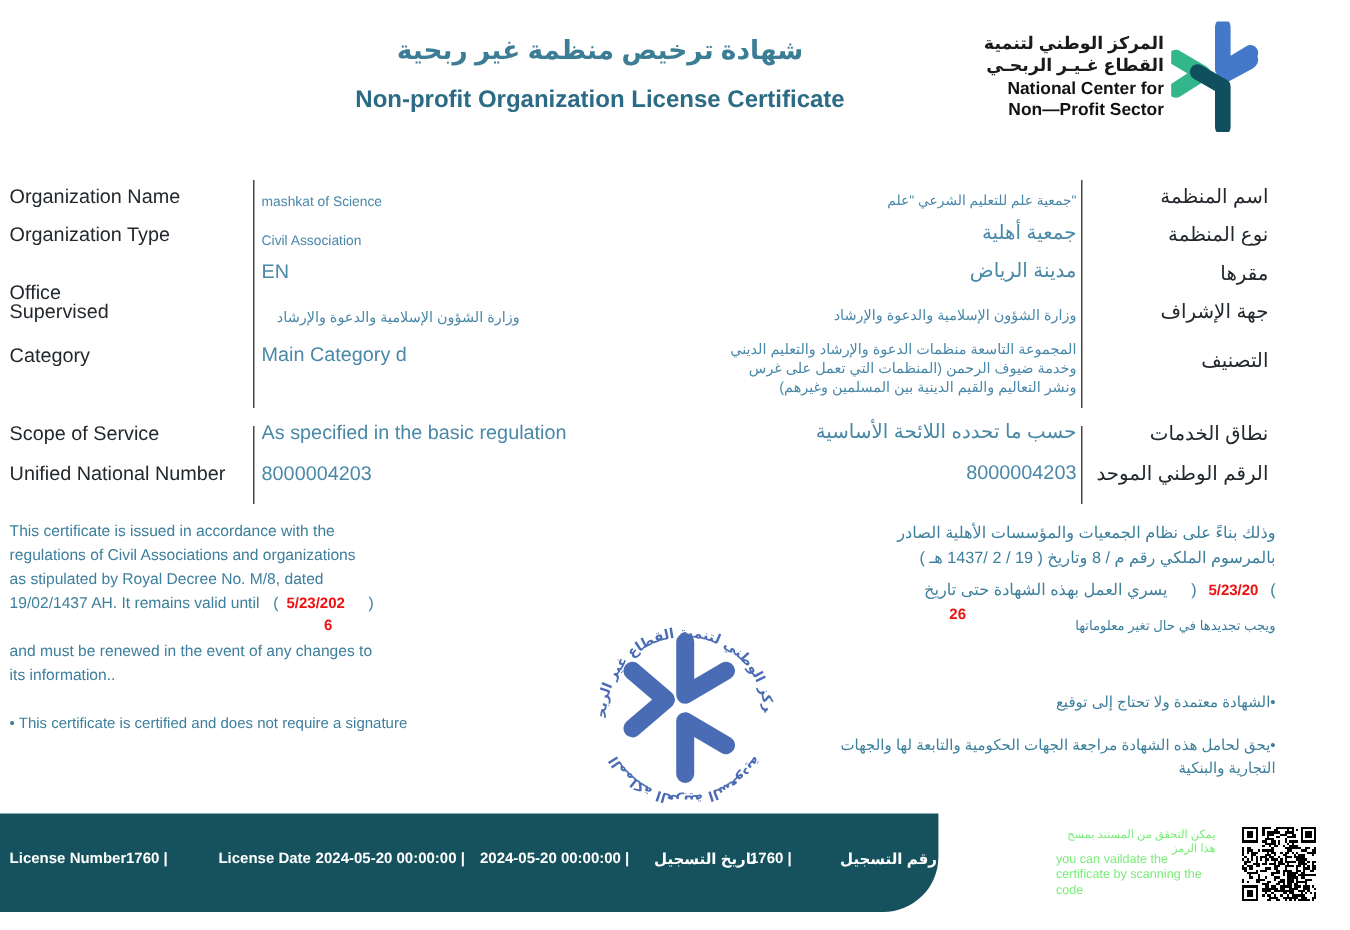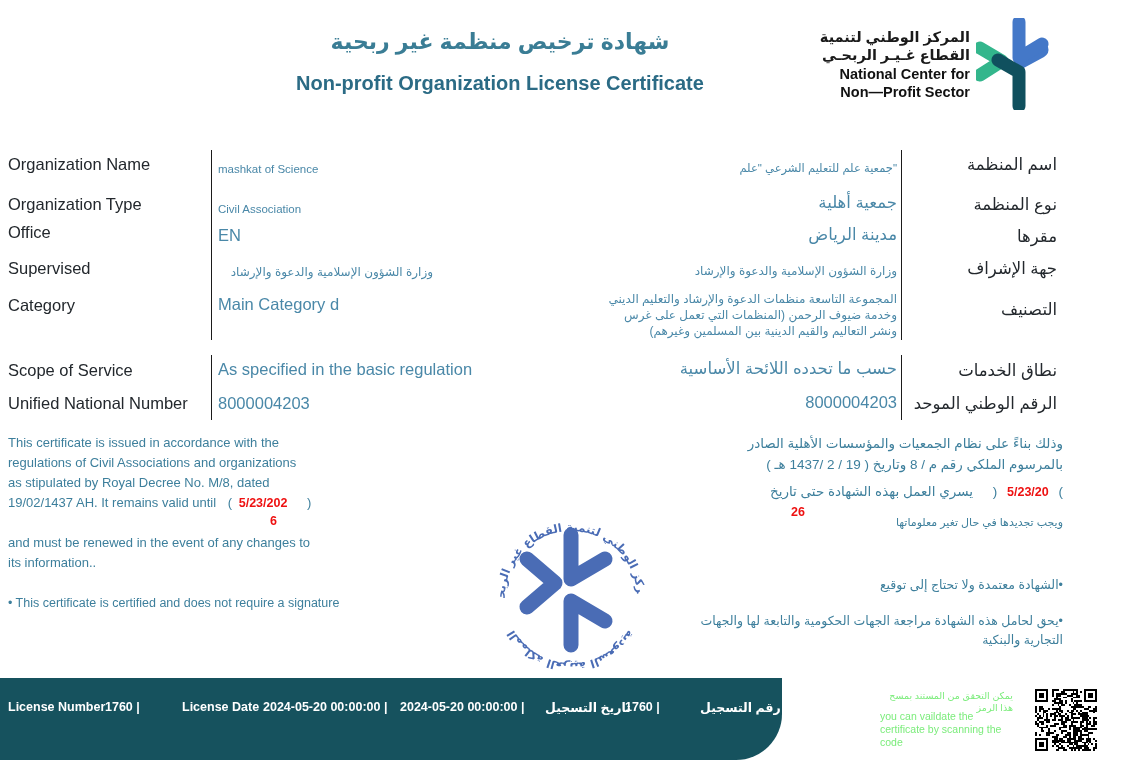--- a/index.html
+++ b/index.html
@@ -90,21 +90,21 @@
            color:#3d7f9c; direction:rtl; text-align:right; line-height:19px; }
 
   
   .seal { position:absolute; left:487px; top:513px; width:166px; height:158px; }
 
   
   .footer {
     position:absolute; left:0; top:678px; width:782px; height:82px;
     background:#16525e; border-bottom-right-radius:46px; border-top-right-radius:0;
   }
-  .footer-inner { position:absolute; left:0; top:0; width:782px; height:82px; }
+  .footer-inner { position:absolute; left:0; top:8px; width:782px; height:82px; }
   .f-item { position:absolute; top:22px; color:#ffffff; font-size:12.5px; font-weight:bold; white-space:nowrap; }
   .f-ar { direction:rtl; }
 
   
   .qr-block { position:absolute; left:880px; top:688px; width:245px; height:86px; }
   .qr-text-ar { position:absolute; right:112px; top:2px; width:130px; font-size:9.5px;
                 color:#7bec7b; direction:rtl; text-align:right; line-height:12px; }
   .qr-text-en { position:absolute; left:0px; top:22px; width:125px; font-size:10.5px;
                 color:#7bec7b; line-height:13px; }
   .qr-img { position:absolute; left:155px; top:1px; width:62px; height:62px; }
@@ -144,29 +144,29 @@
     <div class="divider-left" style="top:205px; height:65px;"></div>
     <div class="divider-right" style="top:205px; height:65px;"></div>
 
     <div class="trow" style="height:32px;">
       <div class="lab-en" style="top:4px;">Organization Name</div>
       <div class="val-en sz-sm" style="top:9px;">mashkat of  Science</div>
       <div class="val-ar sz-sm" style="top:9px; width:260px;">"جمعية علم للتعليم الشرعي "علم</div>
       <div class="lab-ar" style="top:4px;">اسم المنظمة</div>
     </div>
 
-    <div class="trow" style="height:32px;margin-top:8px;">
+    <div class="trow" style="height:32px;">
       <div class="lab-en" style="top:4px;">Organization Type</div>
       <div class="val-en sz-sm" style="top:9px;">Civil Association</div>
       <div class="val-ar sz-lg" style="top:3px; width:260px;">جمعية أهلية</div>
       <div class="lab-ar" style="top:4px;">نوع المنظمة</div>
     </div>
 
     <div class="trow" style="height:32px;">
-      <div class="lab-en" style="top:0;">Office</div>
+      <div class="lab-en" style="top:20px;">Office</div>
       <div class="val-en sz-lg" style="top:3px;">EN</div>
       <div class="val-ar sz-lg" style="top:3px; width:260px;">مدينة الرياض</div>
       <div class="lab-ar" style="top:4px;">مقرها</div>
     </div>
 
     <div class="trow" style="height:33px;">
       <div class="lab-en" style="top:4px;">Supervised</div>
       <div class="val-en sz-md" style="top:8px; direction:rtl; width:215px; text-align:right;">وزارة الشؤون الإسلامية والدعوة والإرشاد</div>
       <div class="val-ar sz-md" style="top:8px; width:280px;">وزارة الشؤون الإسلامية والدعوة والإرشاد</div>
       <div class="lab-ar" style="top:4px;">جهة الإشراف</div>

